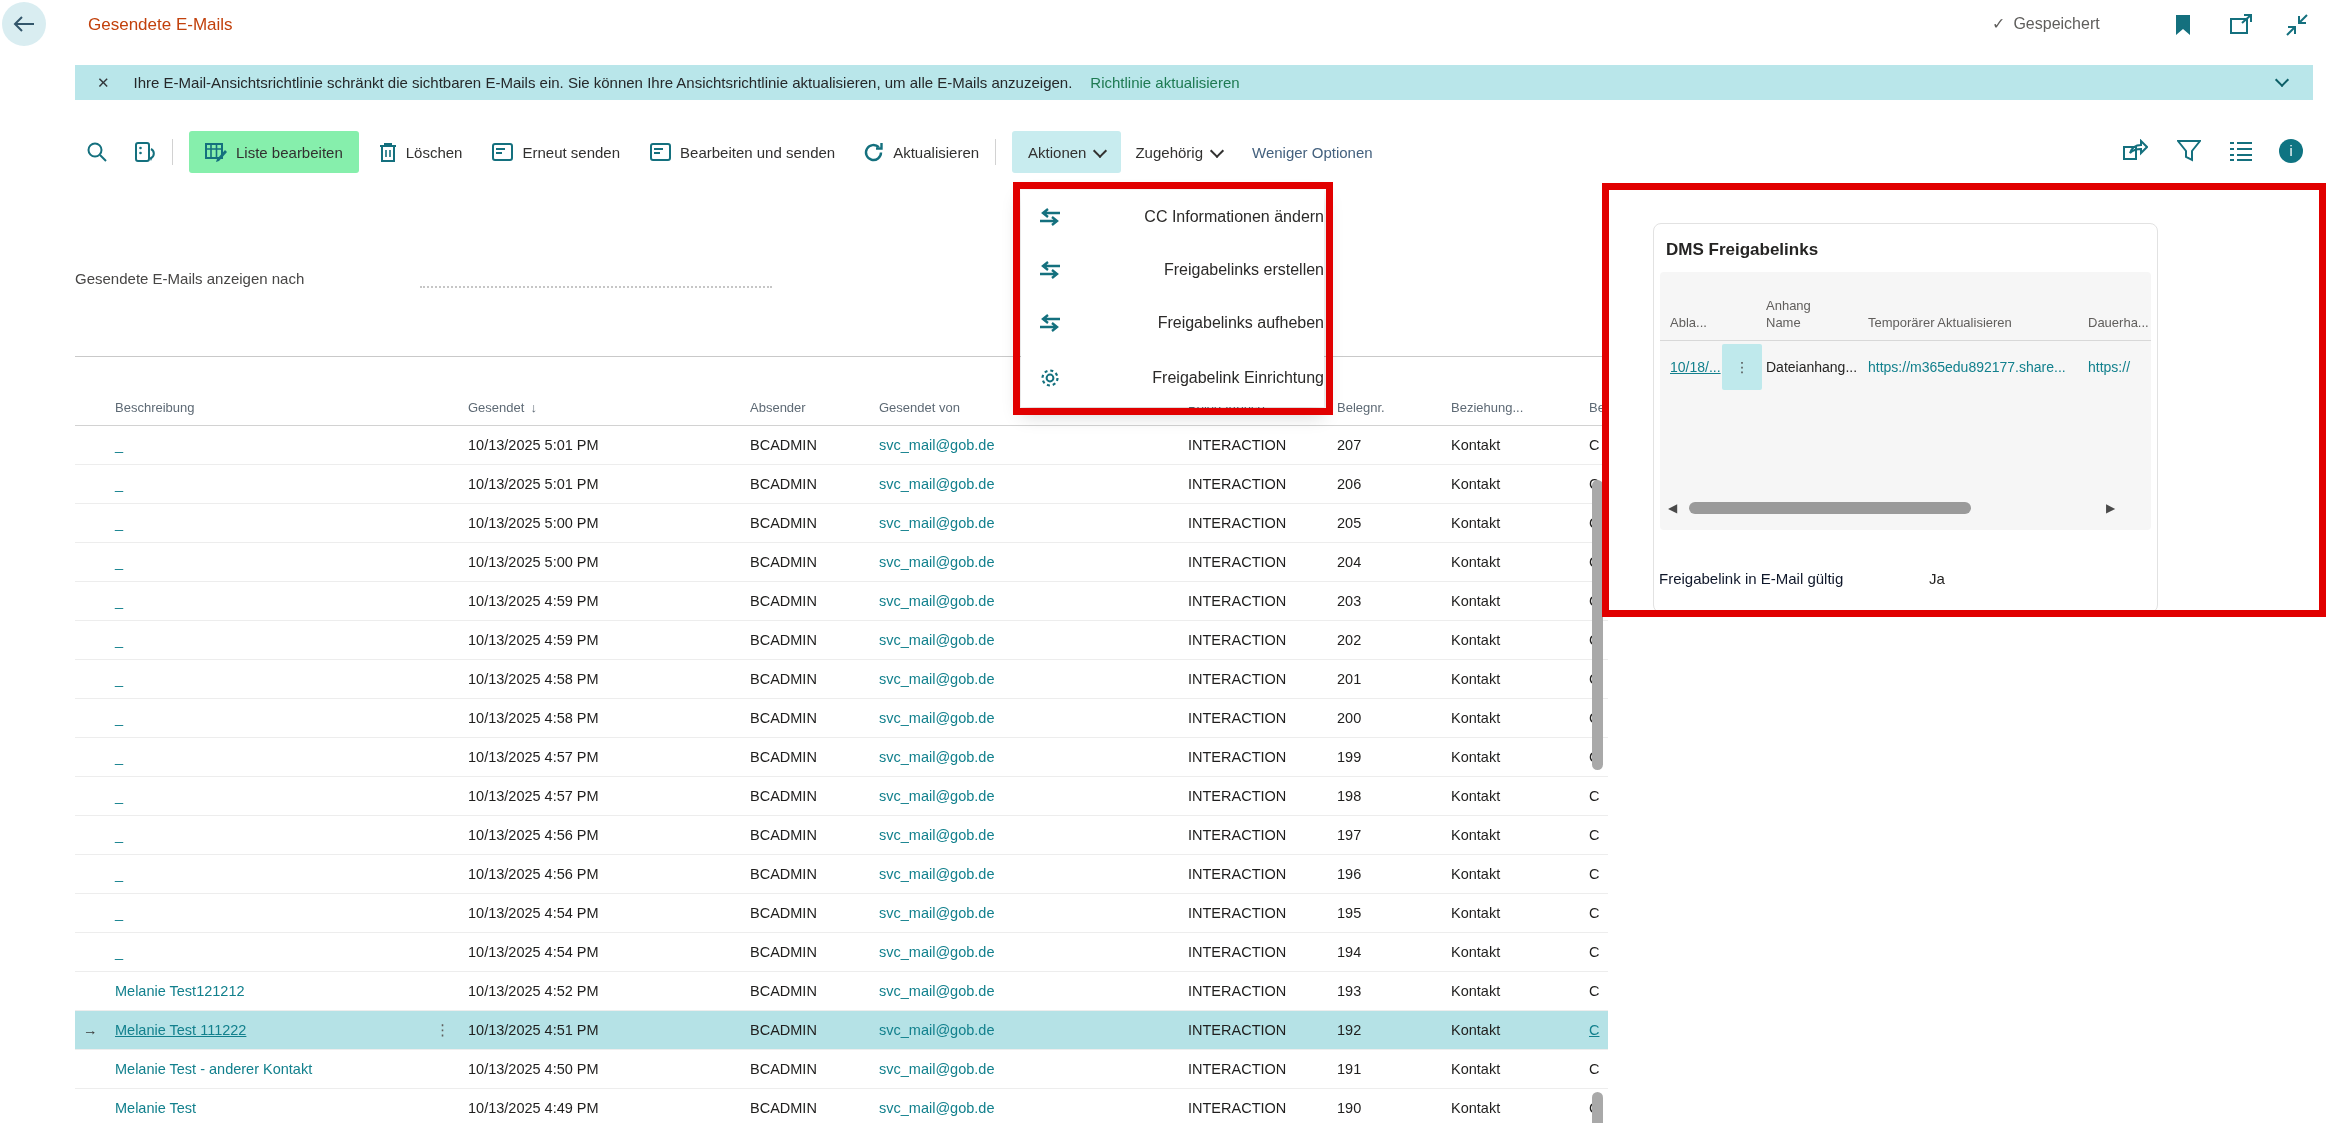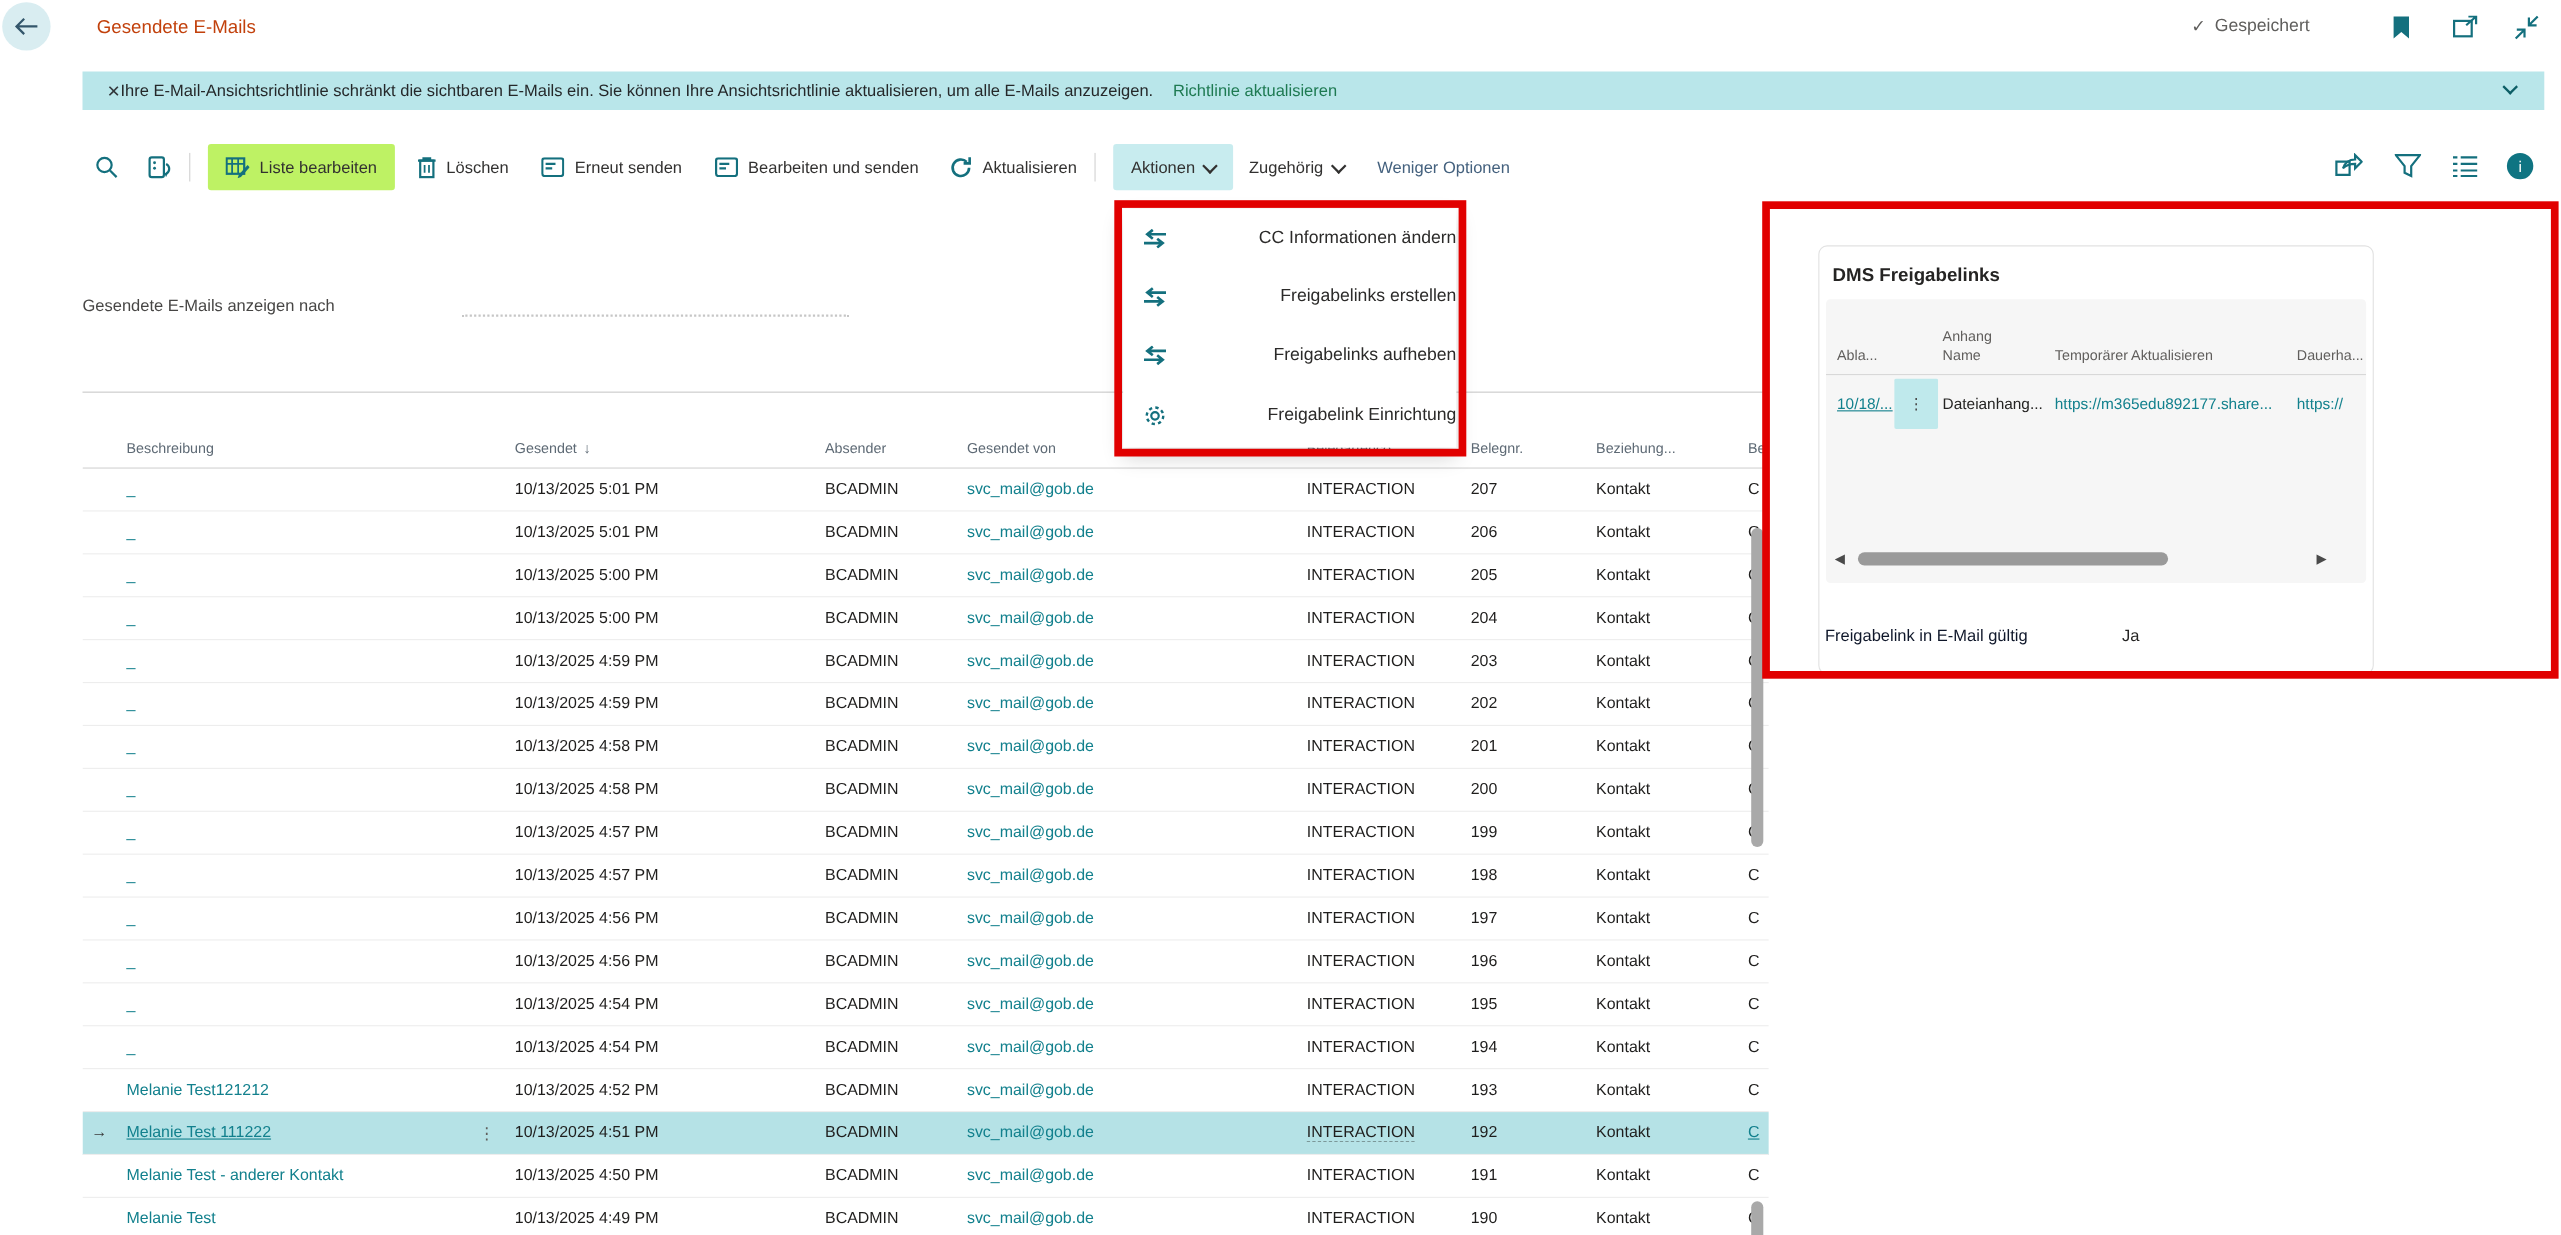--- a/index.html
+++ b/index.html
@@ -8,31 +8,31 @@
   .abs{position:absolute;}
   
   .back-circle{left:2px;top:2px;width:44px;height:44px;border-radius:50%;background:#d9edf1;
                display:flex;align-items:center;justify-content:center;cursor:pointer;}
   .page-title{left:88px;top:15px;font-size:17px;color:#c2410c;}
   .saved{left:1992px;top:14px;font-size:16px;color:#5f5e5c;display:flex;align-items:center;gap:8px;}
   .hicon{top:12px;width:26px;height:26px;display:flex;align-items:center;justify-content:center;cursor:pointer;}
   
   .notif{left:75px;top:65px;width:2238px;height:35px;background:#b9e6ea;display:flex;align-items:center;}
   .notif .close{margin-left:22px;font-size:15px;color:#32373b;cursor:pointer;}
-  .notif .msg{font-size:15px;color:#25282a;}
+  .notif .msg{margin-left:24px;font-size:15px;color:#25282a;}
   .notif .action{margin-left:18px;font-size:15px;color:#1e7a52;cursor:pointer;}
   .notif .chev-wrap{position:absolute;right:26px;color:#0c5e66;cursor:pointer;}
   .chev{display:inline-block;width:8px;height:8px;border-right:2px solid currentColor;
         border-bottom:2px solid currentColor;transform:rotate(45deg);margin-bottom:3px;}
   
   .toolbar{left:86px;top:130px;height:44px;display:flex;align-items:center;font-size:15px;color:#323130;}
   .tb-icn{width:22px;height:22px;display:flex;align-items:center;justify-content:center;cursor:pointer;}
   .tb-div{width:1px;height:26px;background:#d2d2d2;margin:0 16px;}
   .tb-btn{display:flex;align-items:center;gap:9px;cursor:pointer;white-space:nowrap;}
-  .btn-grey{background:#bef264;border-radius:3px;padding:0 16px;height:42px;}
+  .btn-grey{background:#86efac;border-radius:3px;padding:0 16px;height:42px;}
   .btn-teal{background:#c8ecef;border-radius:3px;padding:0 16px;height:42px;}
   .fewer{color:#44617e;}
   .tbr{top:138px;}
   
   .filter-label{left:75px;top:270px;font-size:15px;color:#474645;}
   .leader{left:420px;top:286px;width:352px;border-bottom:2px dotted #c6c6c6;height:0;}
   .date-field{left:790px;top:257px;width:818px;height:43px;border:1px solid #6f6f6f;background:#fff;
               box-sizing:border-box;display:flex;align-items:center;}
   .date-field .val{margin-left:14px;font-size:15px;color:#1c1b1a;}
   .date-field .cal{position:absolute;right:12px;top:9px;cursor:pointer;}

